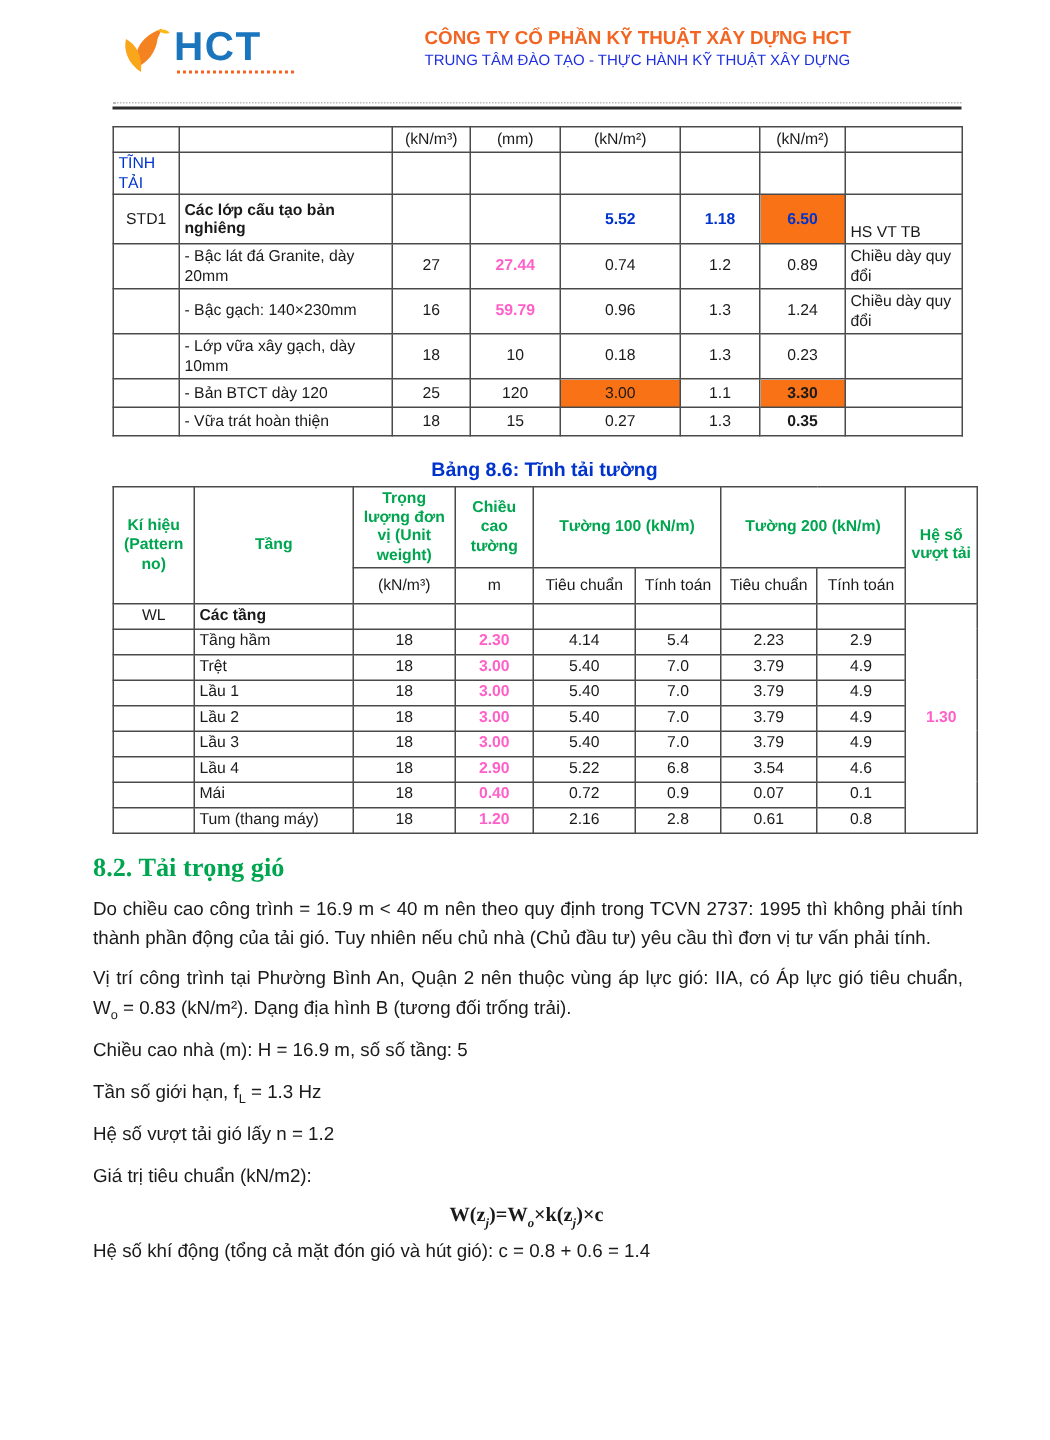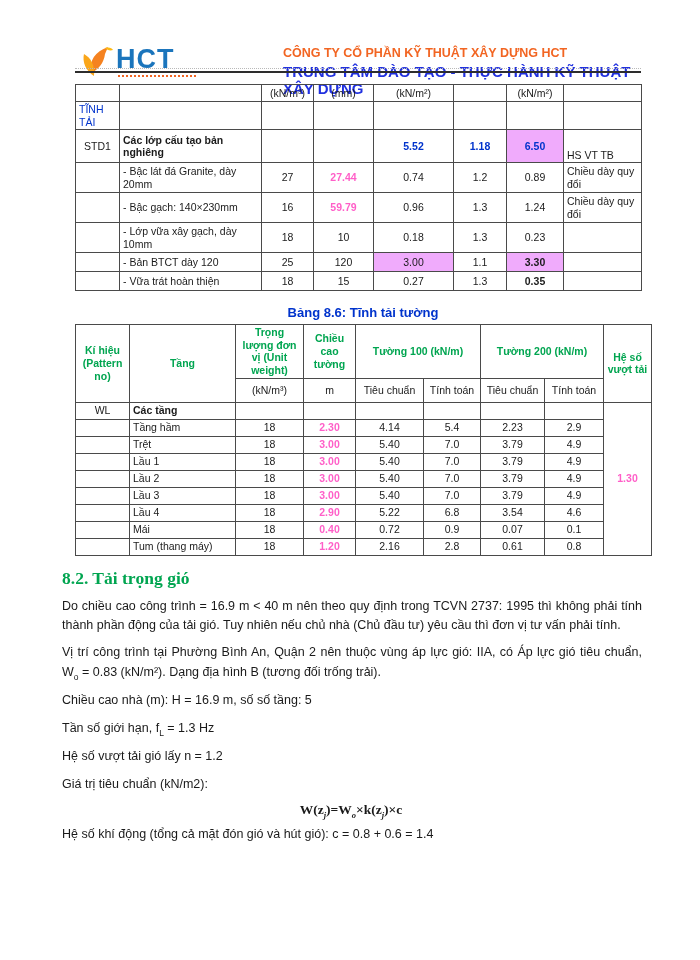--- a/index.html
+++ b/index.html
@@ -1,39 +1,39 @@
 <!DOCTYPE html>
 <html><head>
 <meta charset="utf-8">
 <style>
   html,body{margin:0;padding:0;background:#fff;}
   .page{position:relative;width:700px;height:960px;background:#fff;overflow:hidden;
         font-family:"Liberation Sans", sans-serif;color:#1a1a1a;}
   
-  .header{position:absolute;top:14px;left:78px;right:40px;height:54px;margin-top:28px;}
+  .header{position:absolute;top:14px;left:78px;right:40px;height:54px;}
   .logo{position:absolute;left:0;top:2px;display:flex;align-items:flex-start;}
   .logo-hct{font-size:27px;font-weight:bold;color:#1B75BC;letter-spacing:1px;line-height:30px;margin-left:2px;}
   .logo-tag{width:78px;border-top:2px dotted #F26522;margin-top:1px;margin-left:4px;}
   .company{position:absolute;left:205px;right:0;top:4px;text-align:left;}
   .company .l1{color:#F26522;font-weight:bold;font-size:12.5px;}
-  .company .l2{color:#2030DF;font-weight:bold;font-size:15px;margin-top:3px;}
+  .company .l2{color:#2030DF;font-weight:normal;font-size:10px;margin-top:3px;}
   .head-rule{position:absolute;top:68px;left:75px;width:566px;height:2px;
              border-top:1px dotted #b9b9b9;border-bottom:2px solid #2d2d2d;}
   
   .content{position:absolute;top:84px;left:0;right:0;}
   table{border-collapse:collapse;table-layout:fixed;font-size:10.5px;line-height:1.2;}
   td,th{border:1px solid #4a4a4a;padding:1px 3px;text-align:center;vertical-align:middle;
         font-weight:normal;overflow:hidden;}
   .t1{margin-left:75px;width:566px;}
   .t2{margin-left:75px;width:576px;}
   .left{text-align:left;}
   .bold{font-weight:bold;}
   .blue{color:#0033CC;}
   .pink{color:#FF5FC8;font-weight:bold;}
-  .yellow{background:#f0abfc;}
+  .yellow{background:#f97316;}
   .vbottom{vertical-align:bottom;}
   .rh17{height:17px}.rh19{height:19px}.rh28{height:28px}.rh33{height:33px}.rh30{height:30px}
   .hd1{height:52px}.hd2{height:24px}.rb{height:17px}
   .t2 th{color:#00A550;font-weight:bold;}
   .t2 .sub{color:#1a1a1a;font-weight:normal;}
   .t2-title{width:576px;margin:14px 0 4px 75px;text-align:center;color:#0033CC;
             font-weight:bold;font-size:13px;}
   
   .sec-heading{margin:12px 0 8px 62px;font-family:"Liberation Serif", serif;
                color:#00A550;font-size:17.5px;font-weight:bold;}

